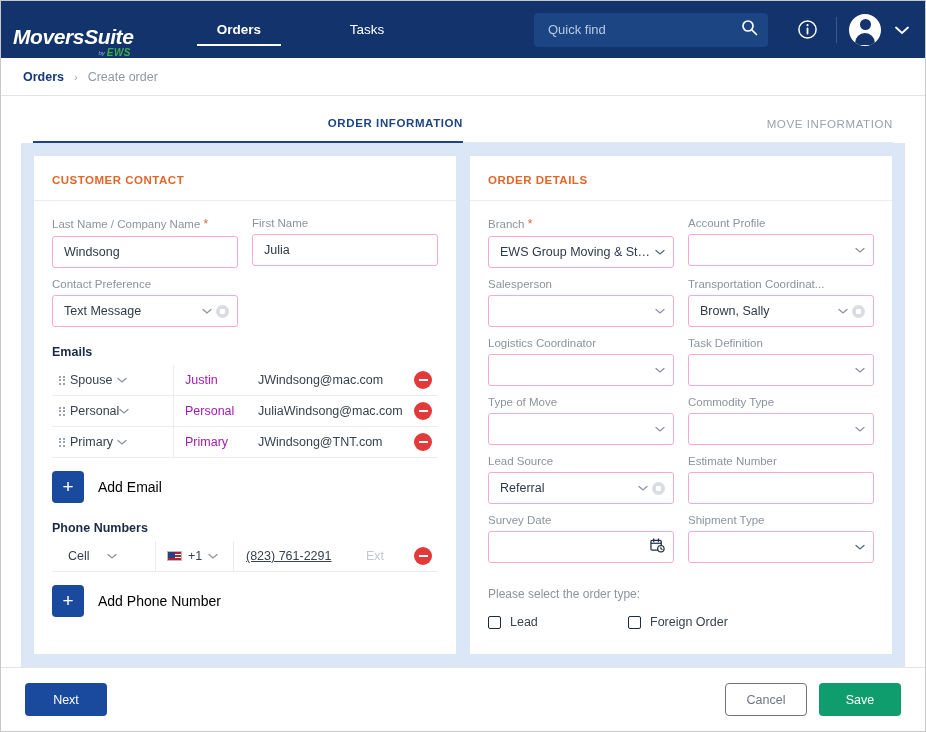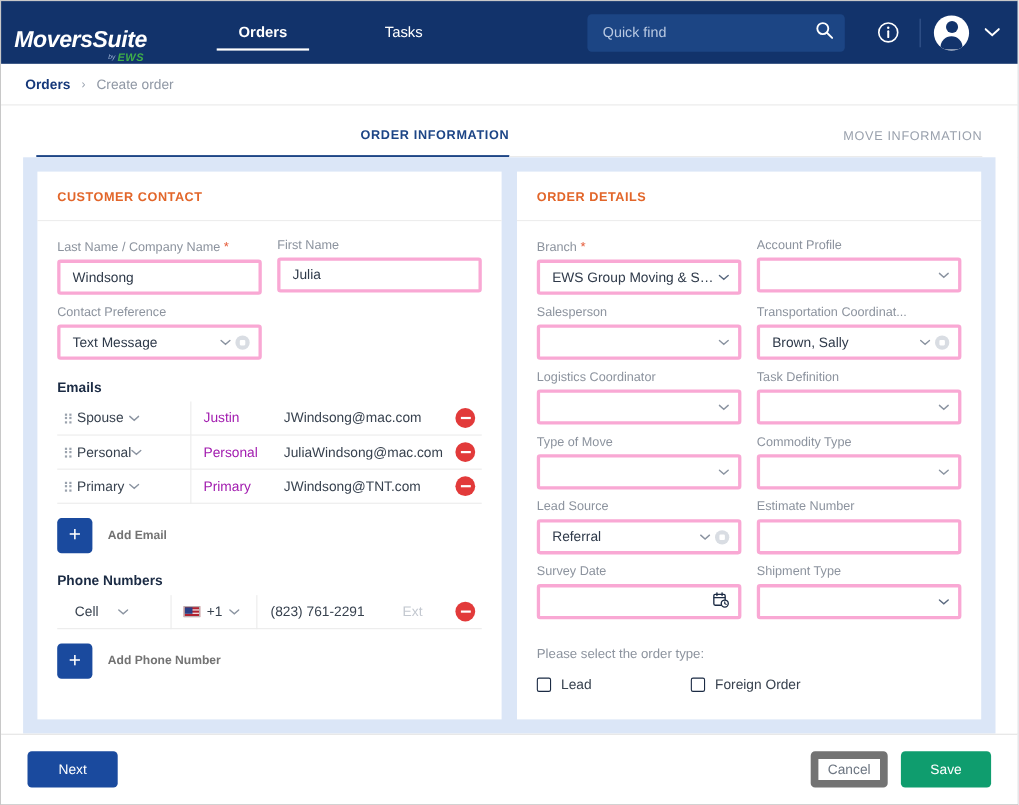--- a/index.html
+++ b/index.html
@@ -124,21 +124,21 @@
   
   .frow { display: flex; gap: 14px; }
   .fgroup { margin-bottom: 10px; }
   .fgroup.half { flex: 1; min-width: 0; }
   .flabel {
     font-size: 11.5px; color: #8c939e; margin-bottom: 5px;
     white-space: nowrap; overflow: hidden; text-overflow: ellipsis;
   }
   .req { color: #e6603f; font-size: 12px; }
   .finput {
-    height: 32px; border: 3px solid #f9a8d4; border-radius: 3px;
+    height: 32px; border: 1px solid #f9a8d4; border-radius: 3px;
     background: #ffffff; display: flex; align-items: center;
     padding: 0 8px 0 11px; font-size: 12.5px; color: #2f3a4a;
     cursor: text; gap: 4px;
   }
   .finput.sel { cursor: pointer; }
   .fval { flex: 1; overflow: hidden; white-space: nowrap; text-overflow: ellipsis; }
   .clear-btn {
     width: 13px; height: 13px; border-radius: 50%; background: #d9dde3;
     display: flex; align-items: center; justify-content: center;
     flex: 0 0 13px; cursor: pointer;
@@ -181,40 +181,40 @@
     flex: 0 0 18px; margin-right: 6px; cursor: pointer;
   }
   .del-btn i { width: 9px; height: 2px; background: #ffffff; display: block; }
 
   .addrow { display: flex; align-items: center; gap: 14px; margin: 13px 0 18px 0; }
   .add-sq {
     width: 32px; height: 32px; background: #1a4a9e; border-radius: 4px;
     color: #ffffff; font-size: 19px; display: flex;
     align-items: center; justify-content: center; cursor: pointer;
   }
-  .add-lbl { color: #737373; font-size: 11px; font-weight: bold; cursor: pointer; }
+  .add-lbl { color: #000000; font-size: 14px; font-weight: normal; cursor: pointer; }
 
   
   .ph-type {
     width: 104px; flex: 0 0 104px; display: flex; align-items: center;
     border-right: 1px solid #ececec; height: 31px; padding-left: 16px; cursor: pointer;
   }
   .ph-type span { flex: 1; }
   .ph-cc {
     width: 78px; flex: 0 0 78px; display: flex; align-items: center;
     gap: 6px; padding-left: 11px; border-right: 1px solid #ececec;
     height: 31px; cursor: pointer;
   }
   .flag {
     width: 15px; height: 10px; flex: 0 0 15px; position: relative;
     background: #b12231; overflow: hidden; border: .5px solid #bbb;
   }
   .flag .canton { position: absolute; left: 0; top: 0; width: 7px; height: 5.5px; background: #2a3f86; }
   .flag .str { position: absolute; left: 0; right: 0; height: 1.2px; background: #ffffff; }
-  .ph-num { flex: 1; padding-left: 12px; color: #38424f; }
+  .ph-num { flex: 1; padding-left: 12px; color: #38424f; text-decoration: underline; }
   .ph-ext { width: 48px; flex: 0 0 48px; color: #c3c8d0; }
 
   .ordertype-lbl { font-size: 12px; color: #8c939e; margin: 14px 0 14px 0; }
   .cbrow { display: flex; }
   .cbitem { display: flex; align-items: center; gap: 9px; cursor: pointer; }
   .cbitem.c1 { width: 140px; }
   .cbbox {
     width: 13px; height: 13px; border: 1.5px solid #1b2b44;
     border-radius: 2px; flex: 0 0 13px;
   }
@@ -226,22 +226,22 @@
     border-top: 1px solid #e3e3e3; display: flex; align-items: center;
     padding: 0 24px;
     text-align: center;
   }
   .btn {
     height: 33px; border-radius: 4px; font-size: 12.5px;
     display: flex; align-items: center; justify-content: center; cursor: pointer;
   }
   .btn-next { width: 82px; background: #1a4a9e; color: #ffffff; }
   .btn-cancel {
-    width: 70px; background: #ffffff; color: #6d7682;
-    border: 7px solid #737373; margin-left: auto; margin-right: 12px;
+    width: 82px; background: #ffffff; color: #6d7682;
+    border: 1px solid #737373; margin-left: auto; margin-right: 12px;
   }
   .btn-save { width: 82px; background: #0f9d6e; color: #ffffff; }
 </style>
 </head>
 <body>
 
 <div class="app">
 
   <div class="topbar">
     <div class="logo">

